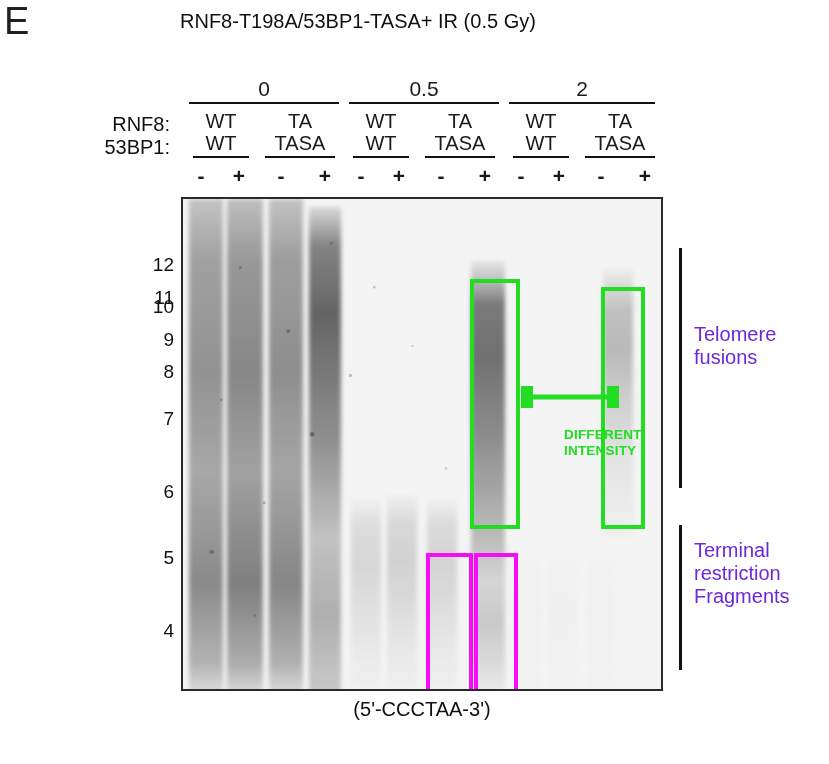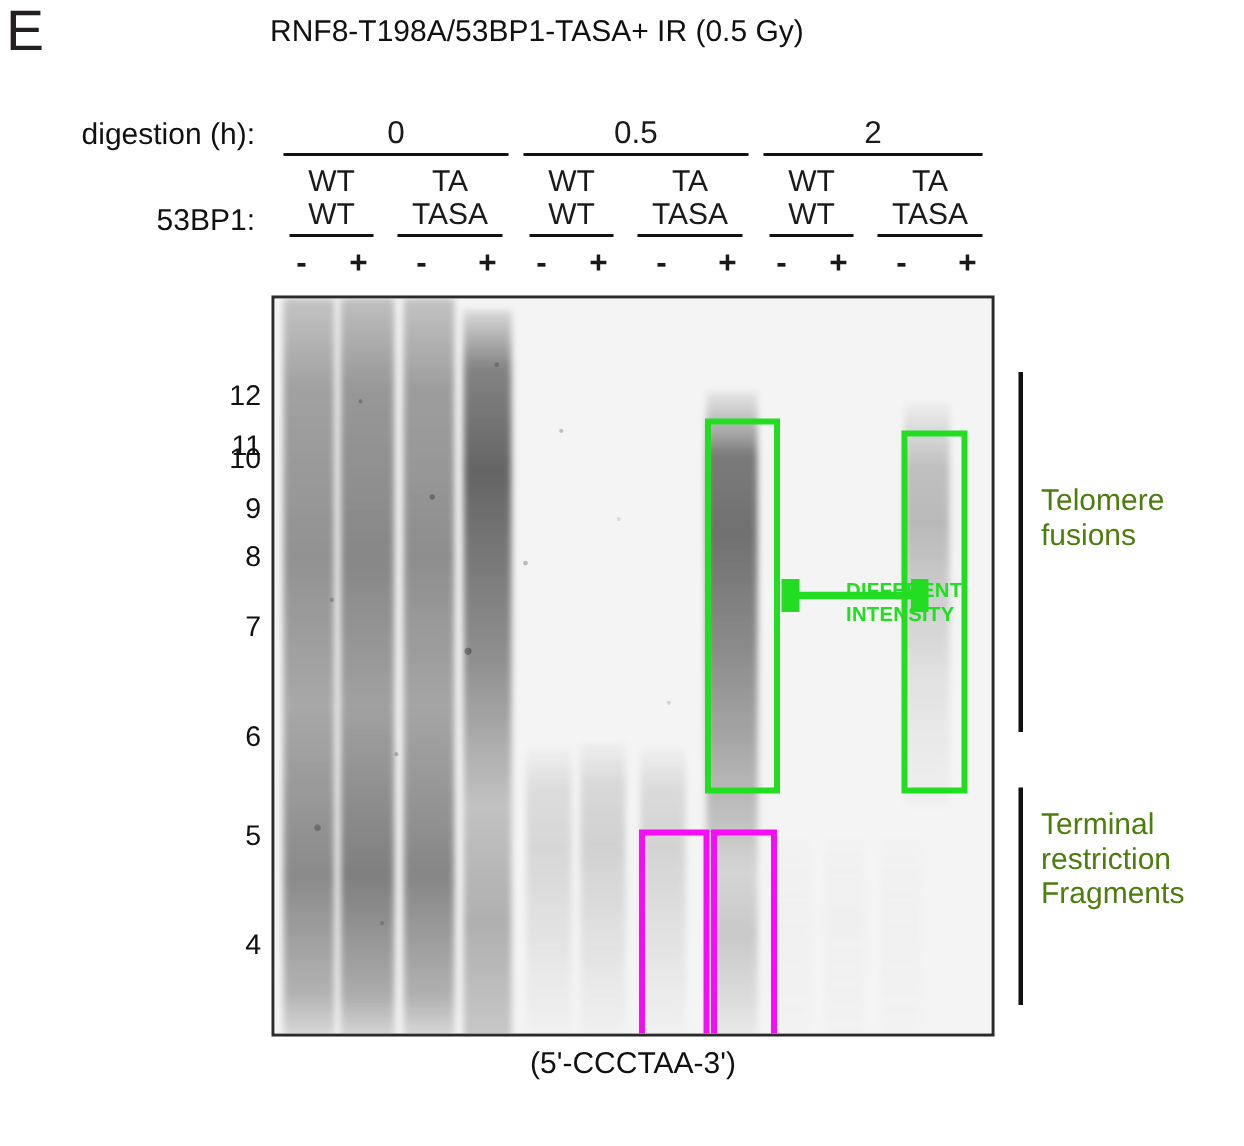--- a/index.html
+++ b/index.html
@@ -174,42 +174,42 @@
   .ann-box.magenta { border-color: #f50df5; border-width: 4px; }
 
   
   #intensity-arrow {
     position: absolute;
     left: 521px; top: 386px;
     width: 98px; height: 22px;
   }
   #intensity-caption {
     position: absolute;
-    left: 516px; top: 386px;
+    left: 516px; top: 427px;
     width: 108px;
     text-align: center;
     color: #22dd22;
     font-size: 13.5px;
     font-weight: 700;
     line-height: 1.15;
     letter-spacing: .2px;
     padding-left: 48px;
   }
   #intensity-caption span { display: block; }
 
   
   .bracket {
     position: absolute;
     border-left: 3px solid #111;
   }
   .side-label {
     position: absolute;
     font-size: 20px;
     line-height: 1.16;
-    color: #4d7c0f;
+    color: #6d28d9;
   }
   .side-label span { display: block; }
 
   
   #bottom-caption {
     position: absolute;
     left: 181px; top: 697px;
     width: 482px;
     text-align: center;
     font-size: 20px;
@@ -219,21 +219,21 @@
   #bottom-caption span { display: block; }
 </style>
 </head>
 <body>
 
 <div id="panel-letter">E</div>
 
 <div id="figure-title">RNF8-T198A/53BP1-TASA+ IR (0.5 Gy)</div>
 
 <div id="left-label-col">
-  <div class="row-label" id="lbl-digest">digestion (h):</div>
+  <div class="row-label" id="lbl-rnf8">RNF8:</div>
   <div class="row-label" id="lbl-53bp1">53BP1:</div>
 </div>
 
 <div id="header-area">
   <div id="digest-groups">
       <div class="digest-group" style="left: 8px; width: 150px;">
         <span class="val">0</span>
         <span class="rule"></span>
       </div>
       <div class="digest-group" style="left: 168px; width: 150px; text-align: center;">

